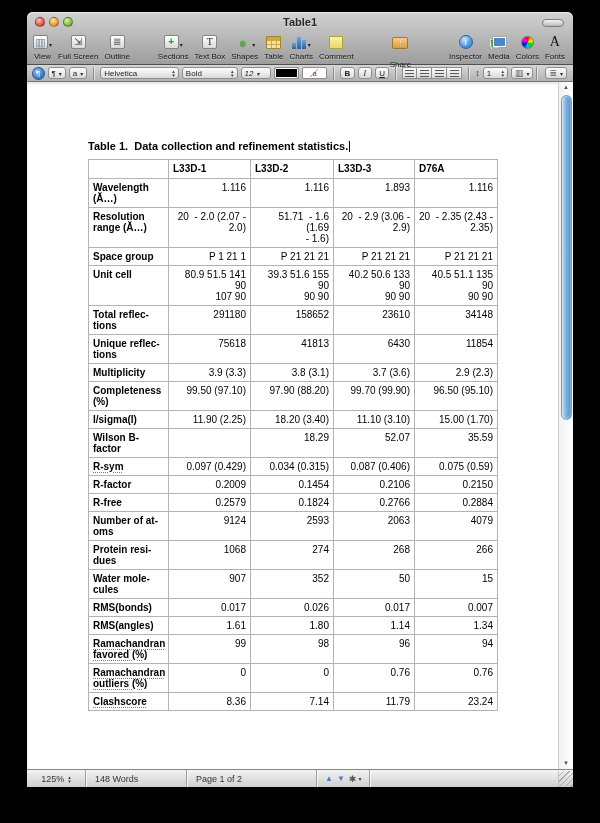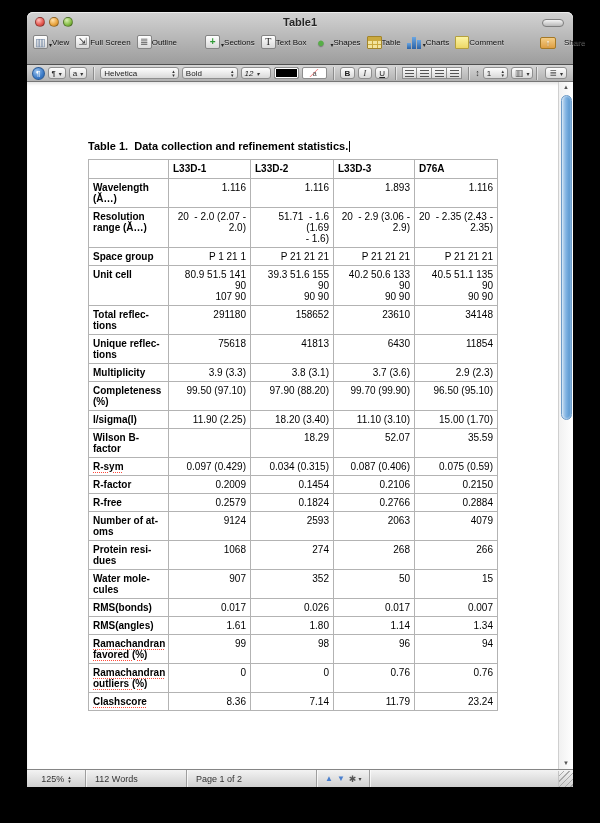--- a/index.html
+++ b/index.html
@@ -16,21 +16,21 @@
   .lights{position:absolute;left:8px;top:5px;display:flex;gap:4px;}
   .light{width:10px;height:10px;border-radius:50%;border:1px solid rgba(0,0,0,.35);}
   .l-close{background:radial-gradient(circle at 35% 28%,#ffc2bd,#e4574e 60%,#a32f28);}
   .l-min{background:radial-gradient(circle at 35% 28%,#ffe0a8,#e8a23c 60%,#a8701d);}
   .l-zoom{background:radial-gradient(circle at 35% 28%,#d8f0b0,#84bc44 60%,#4f7d1f);}
   .wtitle{font-size:11px;font-weight:bold;color:#262626;text-shadow:0 1px 0 rgba(255,255,255,.5);}
   .capsule{position:absolute;right:9px;top:7px;width:22px;height:8px;border-radius:5px;
     background:linear-gradient(#f4f4f4,#b8b8b8);border:1px solid #7e7e7e;}
 
   #toolbar{display:flex;align-items:flex-start;padding:1px 4px 0 6px;}
-  .tbtn{display:flex;align-items:center;margin-right:6px;cursor:default;}
+  .tbtn{display:flex;flex-direction:column;align-items:center;margin-right:6px;cursor:default;}
   .tbtn:nth-child(4){margin-left:22px;}
   .tbtn:nth-child(10){margin-left:30px;gap:8px;}
   .tbtn:nth-child(11){margin-left:32px;}
   .trow{height:18px;display:flex;align-items:center;}
   .tlabel{font-size:8px;color:#111;margin-top:1px;text-shadow:0 1px 0 rgba(255,255,255,.4);white-space:nowrap;}
   .tcaret{font-size:6px;color:#222;margin-left:1px;align-self:flex-end;margin-bottom:3px;}
   .ic{width:17px;height:16px;display:flex;align-items:center;justify-content:center;position:relative;}
   [data-icon="view-icon"],[data-icon="full-screen-icon"],[data-icon="outline-icon"],
   [data-icon="sections-icon"],[data-icon="text-box-icon"]{
     width:15px;height:14px;background:linear-gradient(#ffffff,#d9d9d9);
@@ -482,21 +482,21 @@
       <span class="sb-down">▼</span>
     </div>
   </div>
 
   <div id="statusbar">
     <div class="zoomsec">
       <span>125%</span>
       <span class="step" style="margin-left:0;"></span>
     </div>
     <span class="ssep"></span>
-    <div class="wordsec"><span>112 Words</span></div>
+    <div class="wordsec"><span>148 Words</span></div>
     <span class="ssep"></span>
     <div class="pagesec"><span>Page 1 of 2</span></div>
     <span class="ssep"></span>
     <div class="navsec">
       <span class="tri">▲</span>
       <span class="tri">▼</span>
       <span class="gear">✱</span>
       <span class="gearcaret">▾</span>
     </div>
     <span class="ssep"></span>

